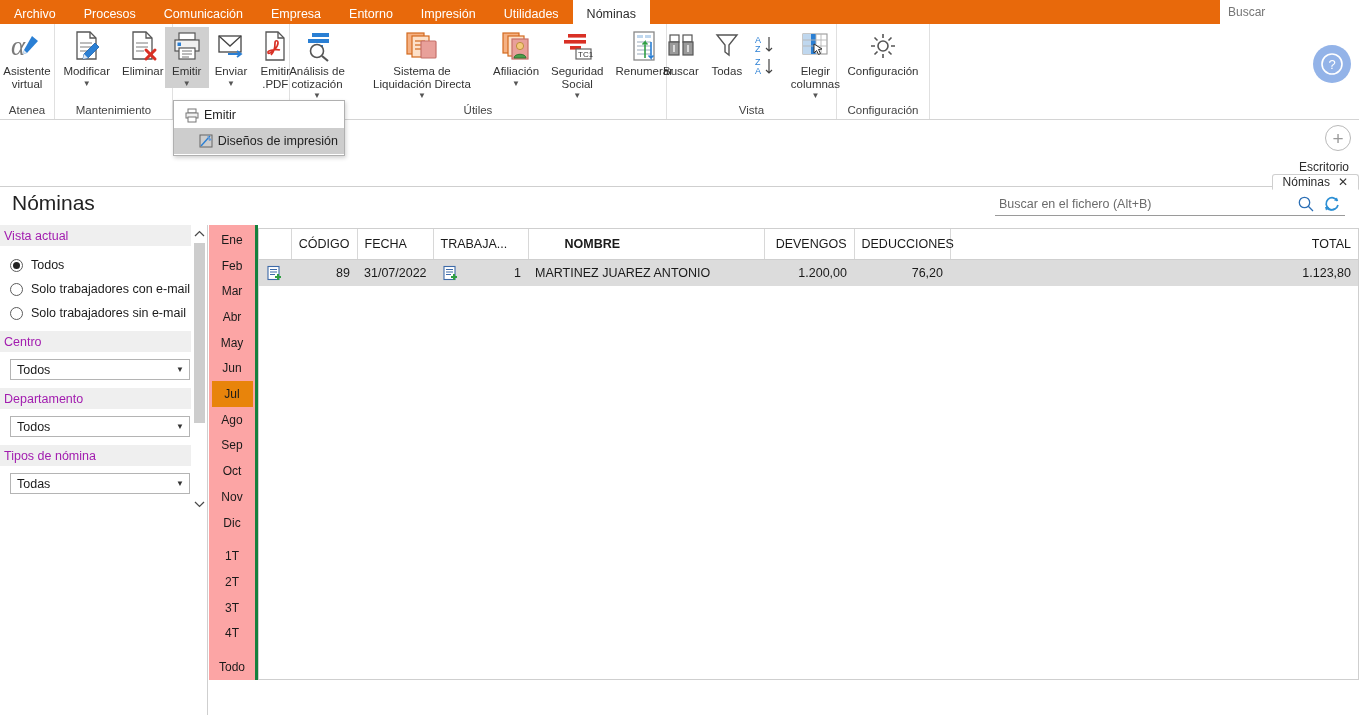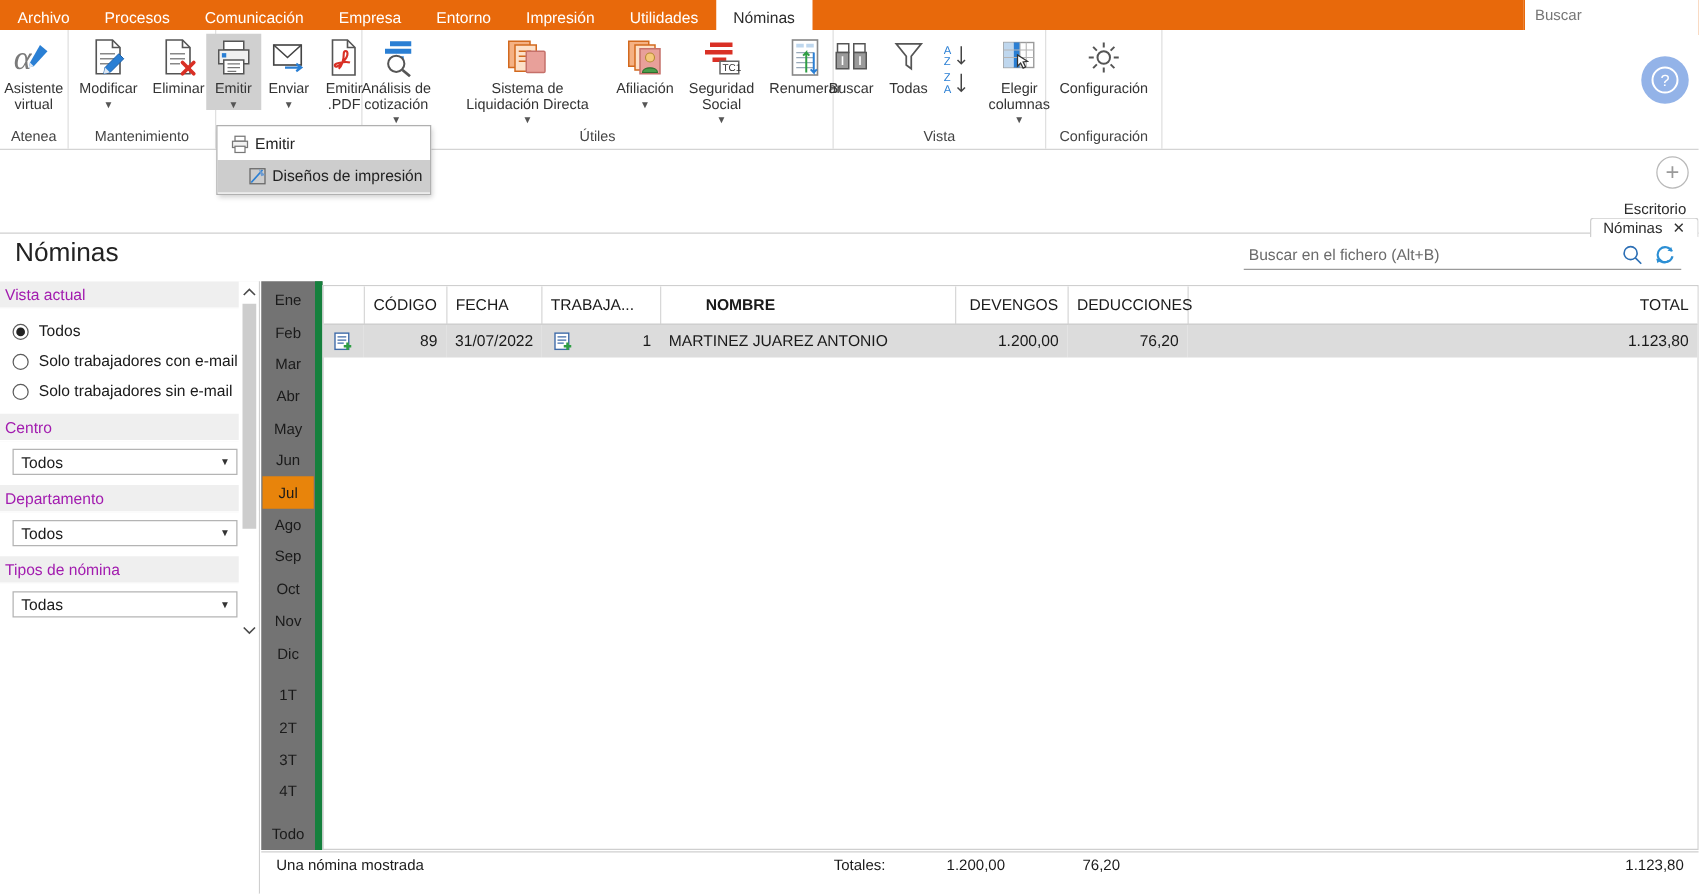--- a/index.html
+++ b/index.html
@@ -157,21 +157,21 @@
     position: absolute; right: 0; top: 0; width: 16px; height: 100%;
     background: #ffffff; display: flex; flex-direction: column;
     align-items: center; justify-content: space-between;
   }
   .sb-arrow { font-size: 11px; color: #4a4a4a; height: 18px; display: flex; align-items: center; cursor: default;}
   .sb-thumb { position: absolute; top: 18px; width: 11px; height: 180px; background: #cdcdcd; }
 
   
   .months {
     position: absolute; top: 225px; left: 209px; width: 49px; height: 455px;
-    background: #737373; border-right: 6px solid #15803d;
+    background: #fca5a5; border-right: 3px solid #15803d;
     display: flex; flex-direction: column; align-items: center; padding-top: 2px;
   }
   .month {
     width: 41px; height: 26px; display: flex; align-items: center; justify-content: center;
     font-size: 12px; color: #1a1a1a; cursor: default;
   }
   .month.sel { background: #e8840b; color: #1a1a1a; }
   .month.gap { margin-top: 8px; }
 
   
@@ -702,21 +702,14 @@
           <td class="r">1</td>
           <td class="l">MARTINEZ JUAREZ ANTONIO</td>
           <td class="r">1.200,00</td>
           <td class="r">76,20</td>
           <td class="r">1.123,80</td>
         </tr>
       </tbody>
     </table>
   </div>
 
-  <div class="footer">
-    <div class="f-text">Una nómina mostrada</div>
-    <div class="f-tot-label">Totales:</div>
-    <div class="f-dev">1.200,00</div>
-    <div class="f-ded">76,20</div>
-    <div class="f-tot">1.123,80</div>
-  </div>
 
 </div>
 
 </body></html>

